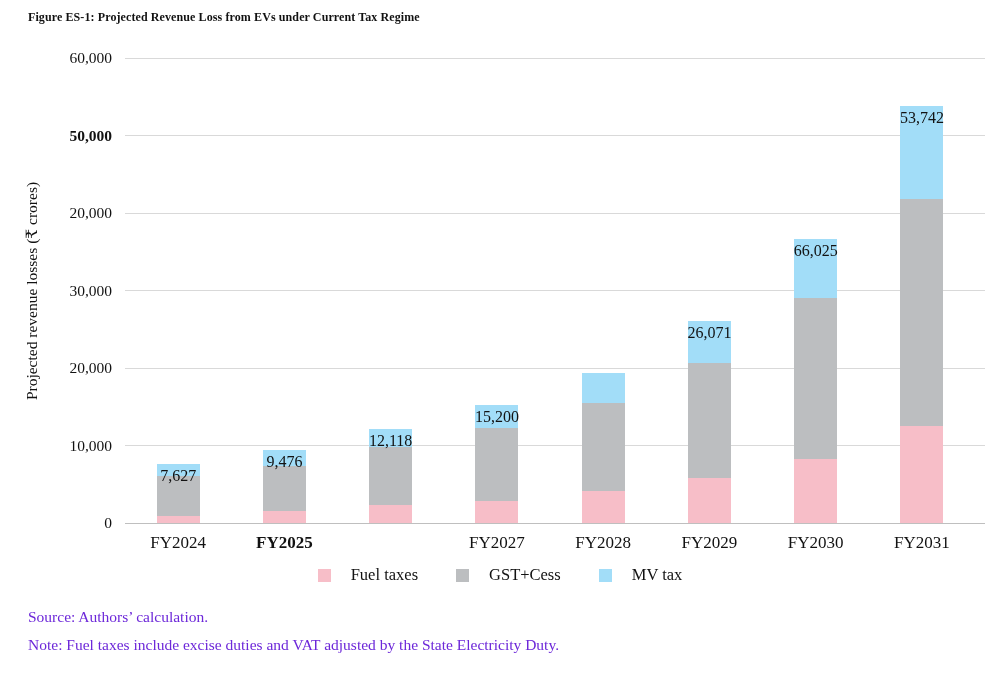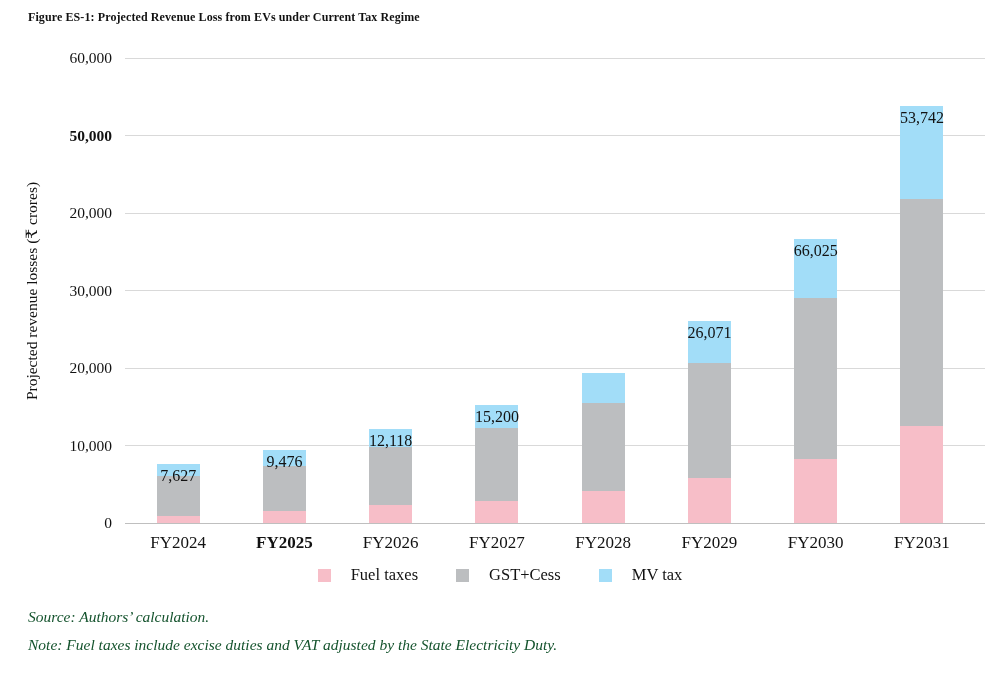--- a/index.html
+++ b/index.html
@@ -39,21 +39,21 @@
   }
   .legend{
     position:absolute;left:0;top:566px;width:1000px;
     display:flex;justify-content:center;align-items:center;gap:38px;
   }
   .legend-item{display:flex;align-items:center;gap:20px;}
   .legend-swatch{width:13px;height:13px;display:inline-block;}
   .legend-label{font-size:16.5px;line-height:18px;}
   .footer-line{
     position:absolute;left:28px;
-    font-style:italic;font-size:15.5px;line-height:19px;color:#14532d;
+    font-size:15.5px;line-height:19px;color:#6d28d9;
   }
   .footer-source{top:607px;}
   .footer-note{top:635px;}
 </style>
 </head>
 <body>
 
 <div id="chart-figure">
   <div class="fig-title">Figure ES-1: Projected Revenue Loss from EVs under Current Tax Regime</div>
 
@@ -80,21 +80,20 @@
       <div class="x-tick" style="left: 108.125px; top: 533px;">FY2024</div>
       <div class="bar-seg" style="left: 262.875px; top: 511.142px; width: 43px; height: 11.8575px; background: rgb(247, 190, 200);"></div>
       <div class="bar-seg" style="left: 262.875px; top: 466.224px; width: 43px; height: 44.919px; background: rgb(188, 190, 192);"></div>
       <div class="bar-seg" style="left: 262.875px; top: 449.561px; width: 43px; height: 16.6625px; background: rgb(162, 221, 248);"></div>
       <div class="bar-total" style="left: 214.375px; top: 422.561px;">9,476</div>
       <div class="x-tick" style="left: 214.375px; top: 533px; font-weight: bold;">FY2025</div>
       <div class="bar-seg" style="left: 369.125px; top: 505.175px; width: 43px; height: 17.825px; background: rgb(247, 190, 200);"></div>
       <div class="bar-seg" style="left: 369.125px; top: 447.221px; width: 43px; height: 57.9545px; background: rgb(188, 190, 192);"></div>
       <div class="bar-seg" style="left: 369.125px; top: 429.086px; width: 43px; height: 18.135px; background: rgb(162, 221, 248);"></div>
       <div class="bar-total" style="left: 320.625px; top: 402.086px;">12,118</div>
-      <div class="x-tick" style="left: 320.625px; top: 533px;">FY2026</div>
       <div class="bar-seg" style="left: 475.375px; top: 501.223px; width: 43px; height: 21.7775px; background: rgb(247, 190, 200);"></div>
       <div class="bar-seg" style="left: 475.375px; top: 428.295px; width: 43px; height: 72.9275px; background: rgb(188, 190, 192);"></div>
       <div class="bar-seg" style="left: 475.375px; top: 405.2px; width: 43px; height: 23.095px; background: rgb(162, 221, 248);"></div>
       <div class="bar-total" style="left: 426.875px; top: 378.2px; font-family: Liberation Serif, serif;">15,200</div>
       <div class="x-tick" style="left: 426.875px; top: 533px;">FY2027</div>
       <div class="bar-seg" style="left: 581.625px; top: 491.303px; width: 43px; height: 31.6975px; background: rgb(247, 190, 200);"></div>
       <div class="bar-seg" style="left: 581.625px; top: 402.681px; width: 43px; height: 88.6213px; background: rgb(188, 190, 192);"></div>
       <div class="bar-seg" style="left: 581.625px; top: 372.611px; width: 43px; height: 30.07px; background: rgb(162, 221, 248);"></div>
       <div class="x-tick" style="left: 533.125px; top: 533px;">FY2028</div>
       <div class="bar-seg" style="left: 687.875px; top: 478.438px; width: 43px; height: 44.5625px; background: rgb(247, 190, 200);"></div>

